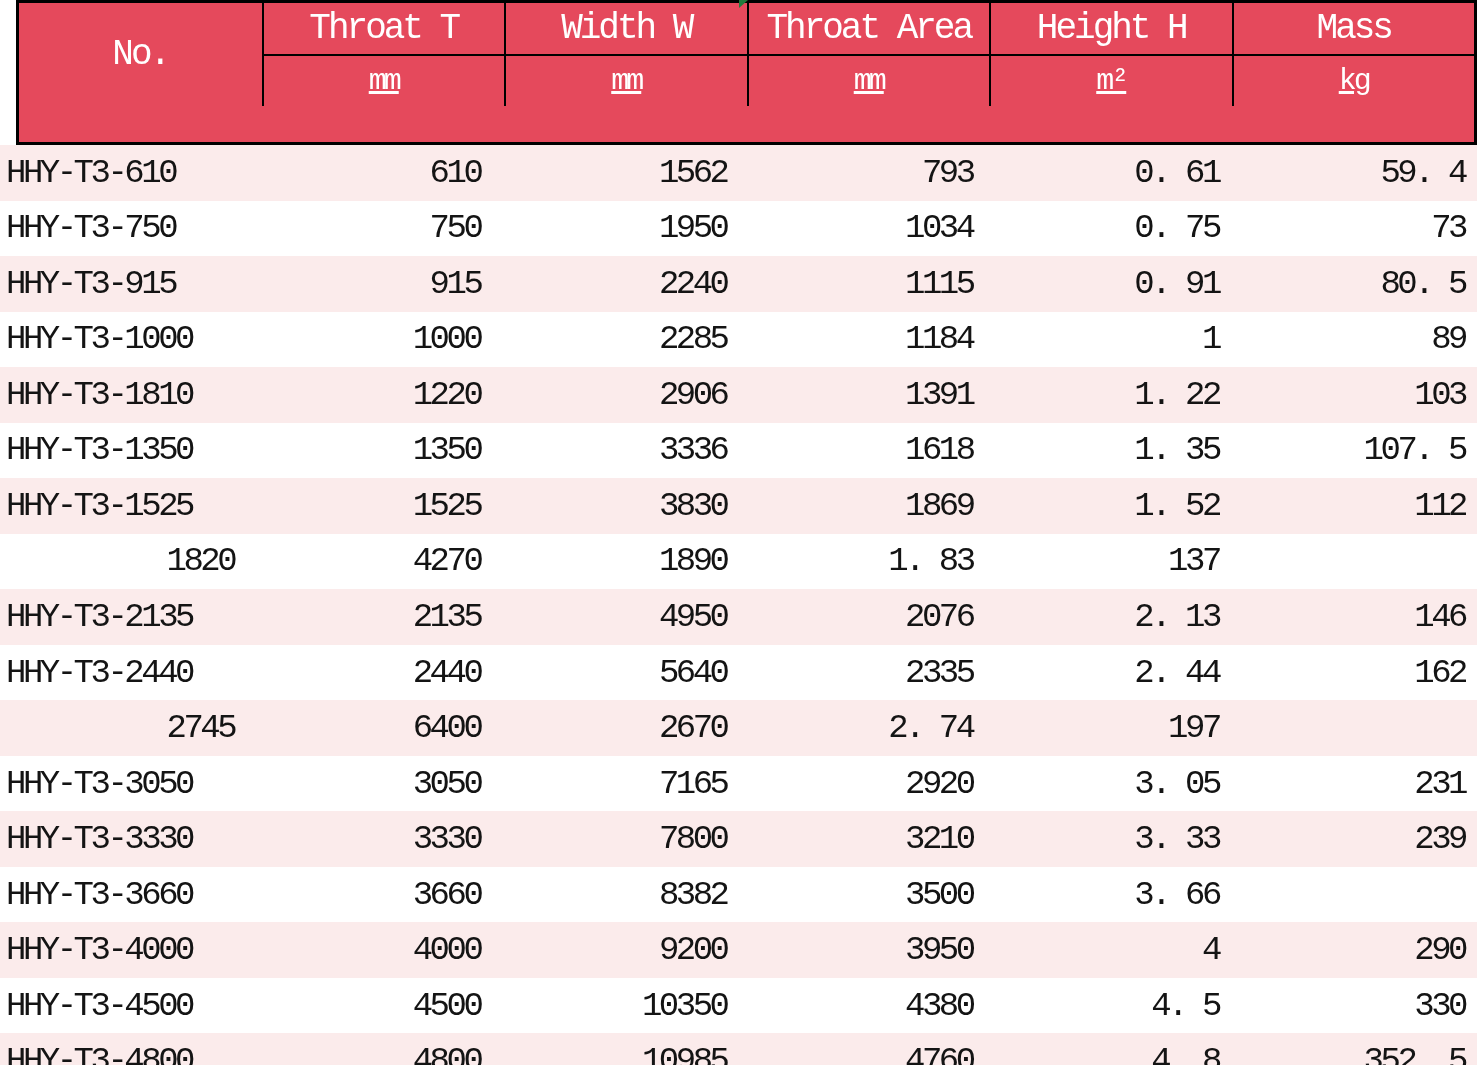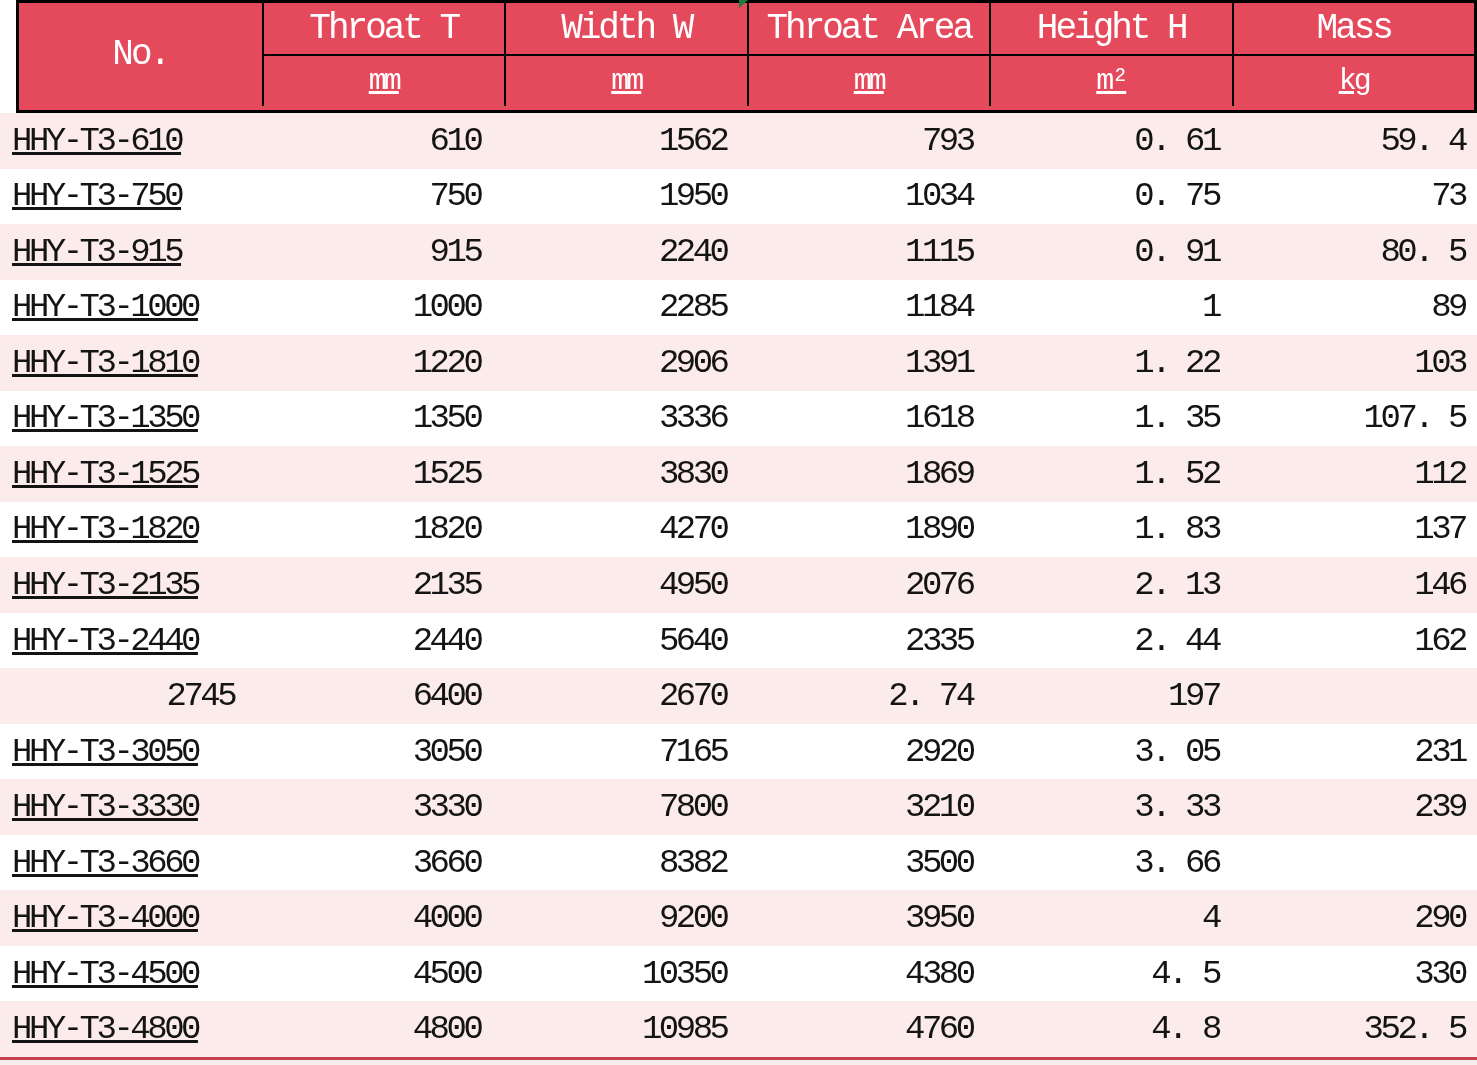--- a/index.html
+++ b/index.html
@@ -6,21 +6,21 @@
   .spec-table {
     position:relative;
     width:1477px; height:1065px;
     background:#ffffff;
     font-family:"Liberation Mono","DejaVu Sans Mono",monospace;
     overflow:hidden;
   }
   
   .thead {
     box-sizing:border-box;
-    height:113px;
+    height:145px;
     border:3px solid #000;
     background:#E5495C;
     color:#ffffff;
     display:grid;
     grid-template-columns:repeat(6,1fr);
     grid-template-rows:53px 50px;
     margin-left:16px;
   }
   .hcell {
     display:flex; align-items:center; justify-content:center;
@@ -36,21 +36,21 @@
     grid-template-rows:repeat(17,1fr);
   }
   .row { display:grid; grid-template-columns:repeat(6,1fr); }
   .row:nth-child(odd)  { background:#FBEBEB; }
   .row:nth-child(even) { background:#ffffff; }
   .cell {
     display:flex; align-items:center;
     font-size:34px; letter-spacing:-3.5px;
     color:#141414; white-space:nowrap; overflow:hidden;
   }
-  .c-no  { justify-content:flex-start; padding-left:12px;text-decoration:underline; }
+  .c-no  { justify-content:flex-start; padding-left:6px; }
   .c-num { justify-content:flex-end;  padding-right:12px; }
   
   .bottom-line  { height:3px; background:#C64150; }
   .bottom-strip { height:5px; background:#FAEEED; }
   
   .corner-marker {
     position:absolute; top:0; left:739px;
     width:0; height:0;
     border-top:8px solid #1F7B3C;
     border-right:9px solid transparent;
@@ -126,21 +126,20 @@
       </div>
       <div class="row">
         <div class="cell c-no">HHY-T3-1525</div>
         <div class="cell c-num">1525</div>
         <div class="cell c-num">3830</div>
         <div class="cell c-num">1869</div>
         <div class="cell c-num">1. 52</div>
         <div class="cell c-num">112</div>
       </div>
       <div class="row">
-        <div class="cell c-no">HHY-T3-1820</div>
         <div class="cell c-num">1820</div>
         <div class="cell c-num">4270</div>
         <div class="cell c-num">1890</div>
         <div class="cell c-num">1. 83</div>
         <div class="cell c-num">137</div>
       </div>
       <div class="row">
         <div class="cell c-no">HHY-T3-2135</div>
         <div class="cell c-num">2135</div>
         <div class="cell c-num">4950</div>

